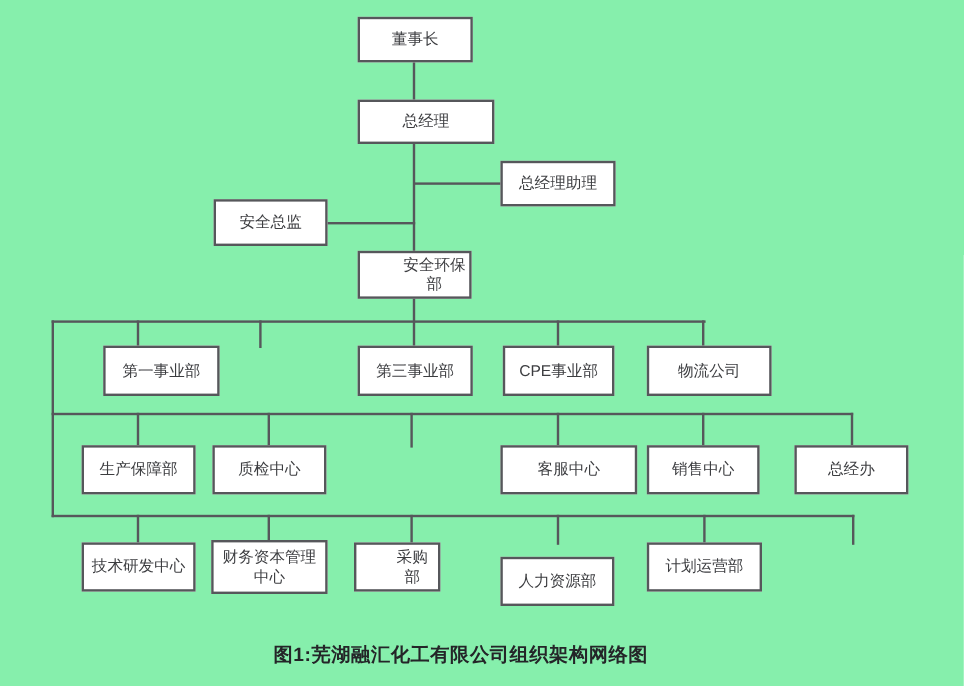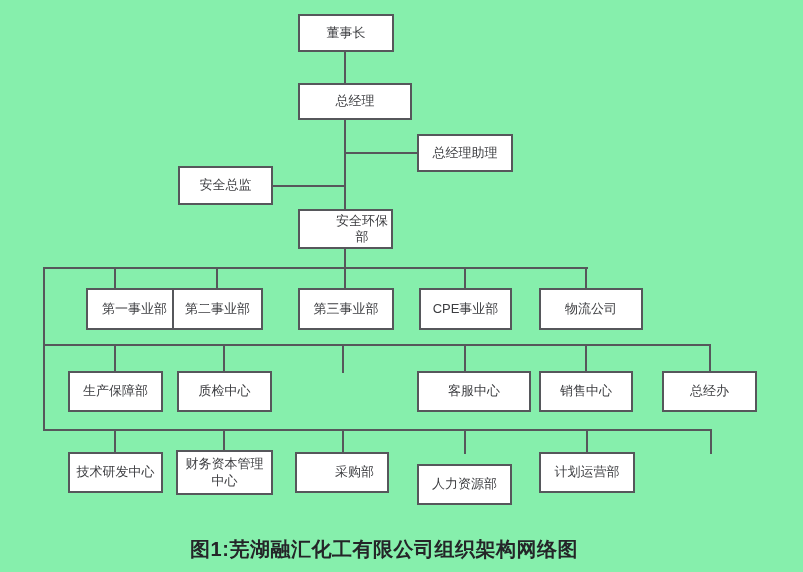--- a/index.html
+++ b/index.html
@@ -33,21 +33,21 @@
     position: absolute;
     background: #56575b;
     z-index: 1;
   }
   .caption {
     position: absolute;
     left: 0;
     top: 536px;
     width: 768px;
     text-align: center;
-    font-size: 20px;
+    font-size: 16px;
     font-weight: 600;
     color: #242528;
     letter-spacing: 0.5px;
   }
 </style>
 </head>
 <body>
 
 <div class="canvas">
 
@@ -81,31 +81,30 @@
   <div class="line" style="left:586px; top:429px; width:2px; height:25px;"></div>
   <div class="line" style="left:710px; top:429px; width:2px; height:25px;"></div>
 
   <div class="node" style="left:298px; top:14px;  width:96px; height:38px;">董事长</div>
   <div class="node" style="left:298px; top:83px;  width:114px; height:37px;">总经理</div>
   <div class="node" style="left:417px; top:134px; width:96px; height:38px;">总经理助理</div>
   <div class="node" style="left:178px; top:166px; width:95px; height:39px;">安全总监</div>
   <div class="node" style="left:298px; top:209px; width:95px; height:40px;padding-left:36px;">安全环保部</div>
 
   <div class="node" style="left:68px;  top:288px; width:97px; height:42px;margin-left:18px;">第一事业部</div>
-  <div class="node" style="left:172px; top:288px; width:91px; height:42px;">第二事业部</div>
   <div class="node" style="left:298px; top:288px; width:96px; height:42px;">第三事业部</div>
   <div class="node" style="left:419px; top:288px; width:93px; height:42px;">CPE事业部</div>
   <div class="node" style="left:539px; top:288px; width:104px; height:42px;">物流公司</div>
 
   <div class="node" style="left:68px;  top:371px; width:95px;  height:41px;">生产保障部</div>
   <div class="node" style="left:177px; top:371px; width:95px;  height:41px;">质检中心</div>
   <div class="node" style="left:417px; top:371px; width:114px;  height:41px;">客服中心</div>
   <div class="node" style="left:539px; top:371px; width:94px;  height:41px;">销售中心</div>
   <div class="node" style="left:662px; top:371px; width:95px;  height:41px;">总经办</div>
 
   <div class="node" style="left:68px;  top:452px; width:95px; height:41px;">技术研发中心</div>
   <div class="node" style="left:176px; top:450px; width:97px; height:45px;">财务资本管理中心</div>
-  <div class="node" style="left:295px; top:452px; width:94px; height:41px;padding-left:28px;">采购部</div>
+  <div class="node" style="left:295px; top:452px; width:72px; height:41px;padding-left:28px;">采购部</div>
   <div class="node" style="left:417px; top:464px; width:95px; height:41px;">人力资源部</div>
   <div class="node" style="left:539px; top:452px; width:96px; height:41px;">计划运营部</div>
 
   <div class="caption">图1:芜湖融汇化工有限公司组织架构网络图</div>
 </div>
 
 </body></html>

